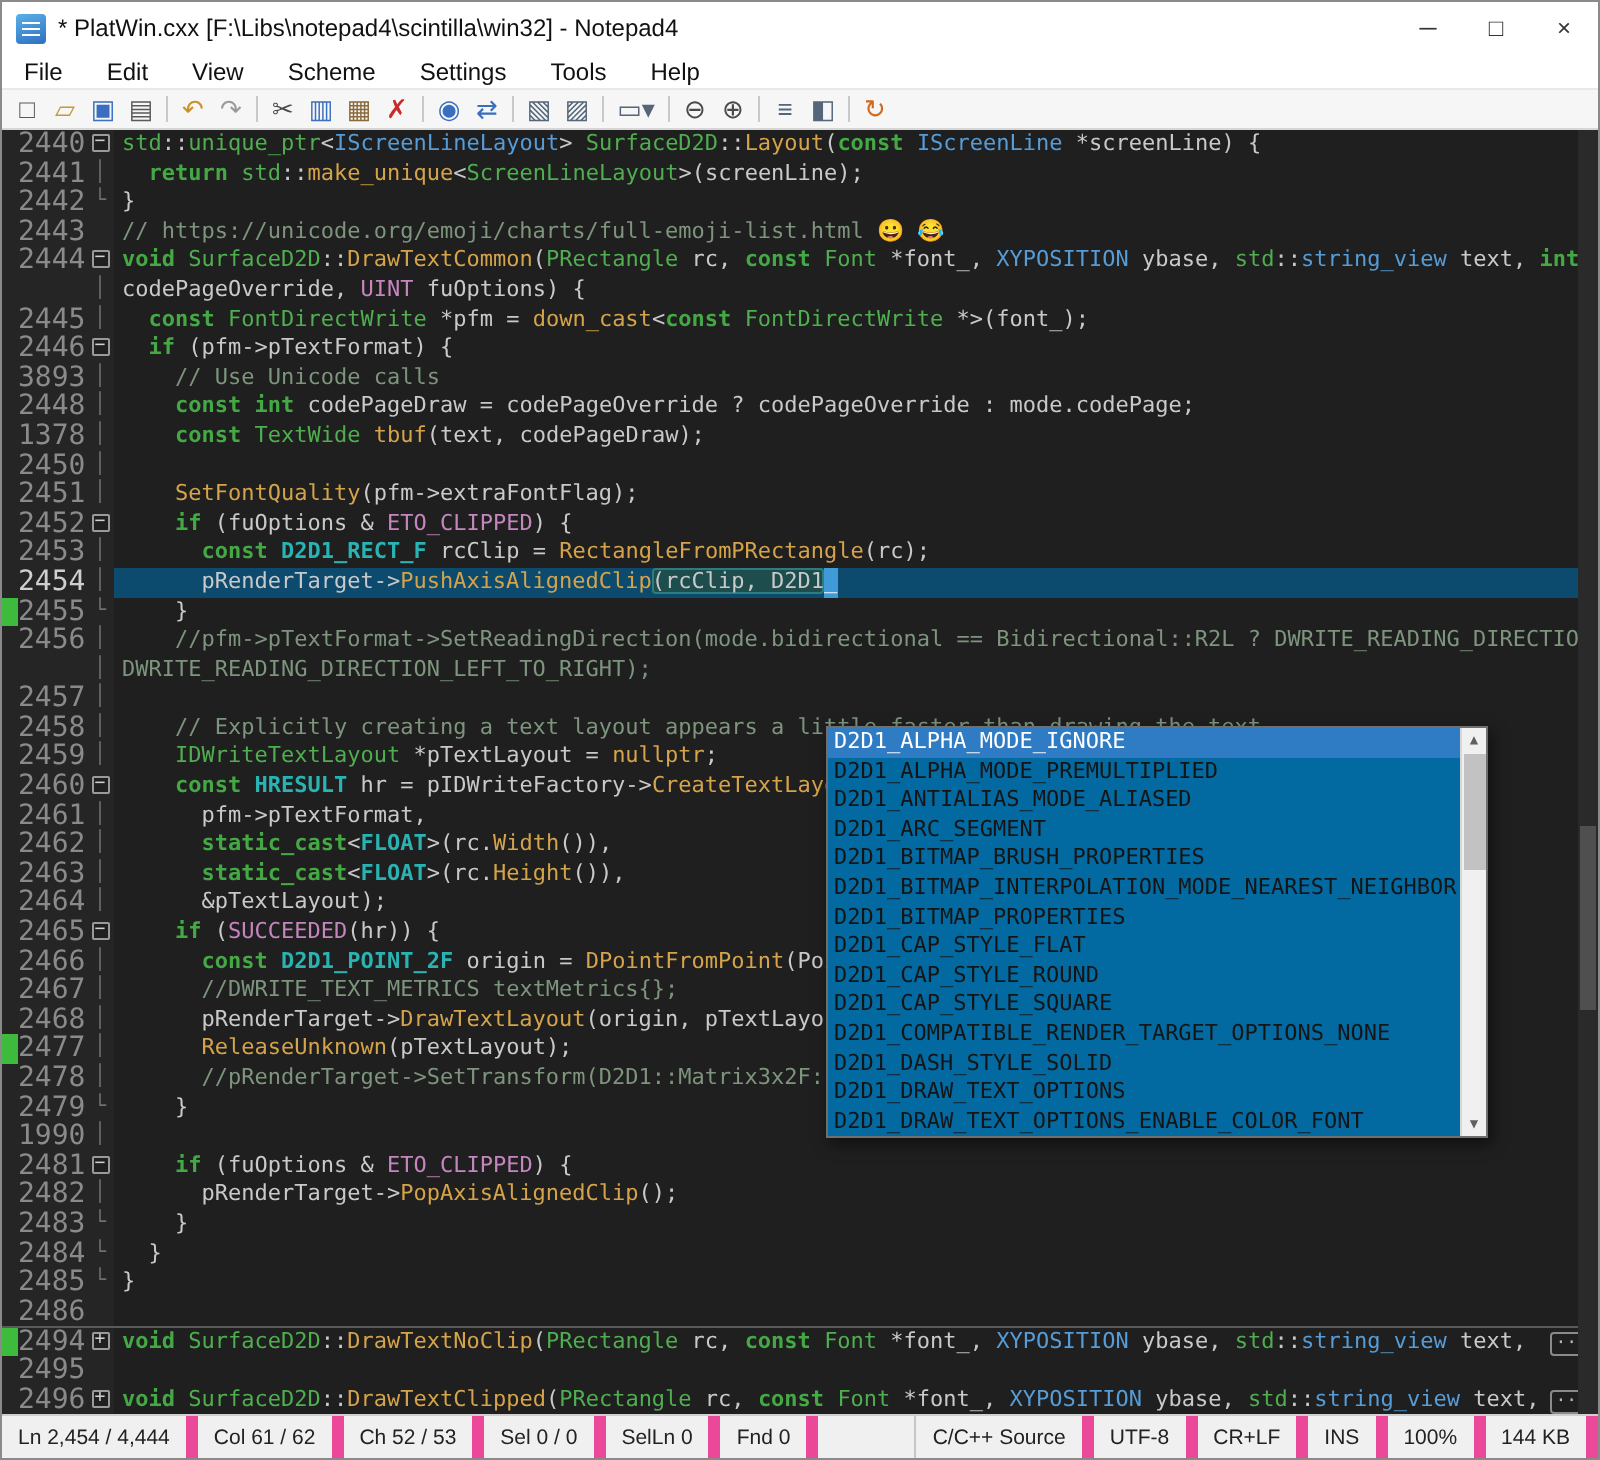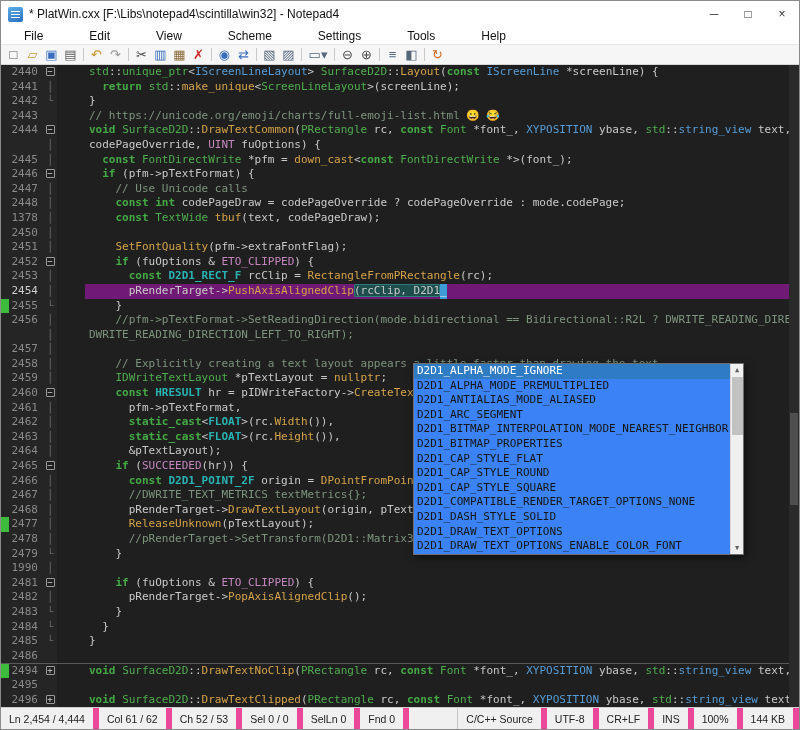--- a/index.html
+++ b/index.html
@@ -14,62 +14,62 @@
   .app-icon::after { content:""; position:absolute; left:3px; right:3px; top:4px; height:8px;
               background: repeating-linear-gradient(#ffffff 0 1px, transparent 1px 3px); }
   .title-text { flex: 1; font-size: 12px; color: #111; white-space: nowrap; overflow: hidden; }
   .caption { display: flex; flex: none; height: 26px; }
   .cap-btn { width: 34px; height: 26px; display: flex; align-items: center; justify-content: center;
              font-size: 12px; color: #333; }
 
   
   .menubar { height: 18px; flex: none; background: #ffffff; display: flex; align-items: center;
              font-size: 12px; color: #111; border-bottom: 1px solid #e8e8e8; }
-  .menu-item { padding: 0 23px; height: 18px; line-height: 18px; }
+  .menu-item { padding: 0 11px; height: 18px; line-height: 18px; }
 
   
   .toolbar { height: 20px; flex: none; background: #f6f6f6; border-bottom: 1px solid #d6d6d6;
              display: flex; align-items: center; padding-left: 3px; }
   .tb-btn { min-width: 19px; height: 18px; display: flex; align-items: center; justify-content: center;
             font-size: 13px; line-height: 18px; }
   .tb-sep { width: 1px; height: 13px; background: #c9c9c9; margin: 0 3px; flex: none; }
 
   
   .editor { position: relative; flex: 1; background: #1f1f1f; overflow: hidden;
             font-family: "DejaVu Sans Mono", monospace; font-size: 11px; }
   .row { display: flex; height: 14.6px; line-height: 14.6px; white-space: pre; }
   .row.sep { border-top: 1px solid #5a5a5a; }
   .gutter { display: flex; flex: none; background: #252525; }
   .gut-mark { width: 8px; flex: none; }
   .gut-mark.on { background: #3dbb3d; }
-  .gut-num { width: 34px; flex: none; text-align: right; padding-right: 5px; color: #8a8a8a; font-size: 11px; }
+  .gut-num { width: 34px; flex: none; text-align: right; padding-right: 5px; color: #8a8a8a; font-size: 14px; }
   .row.caret-line .gut-num { color: #cfcfcf; }
   .gut-fold { width: 14px; flex: none; color: #6f6f6f; text-align: center; font-size: 10px; }
   .fold-box { display: inline-block; width: 9px; height: 9px; border: 1px solid #9a9a9a; border-radius: 1px;
               line-height: 7px; font-size: 9px; color: #d0d0d0; background: #1f1f1f; vertical-align: 1px; }
-  .code { flex: 1; overflow: hidden; color: #c9c9c9; padding-left: 4px; margin-left: 28px; }
-  .row.caret-line .code { background: #701a75; }
+  .code { flex: 1; overflow: hidden; color: #c9c9c9; padding-left: 4px; }
+  .row.caret-line .code { background: #0c4a6e; }
   .code .k  { color: #44a944; font-weight: bold; }
   .code .t  { color: #29b3b3; font-weight: bold; }
   .code .c  { color: #4fae4f; }
   .code .b  { color: #569cd6; }
   .code .m  { color: #c586c0; }
   .code .f  { color: #d5a349; }
   .code .i  { color: #c9c9c9; }
   .code .cm { color: #7d947d; }
   .code .em { color: #e2b714; }
   .code .hl { background: #1d4d4d; box-shadow: inset 0 0 0 1px #2e7d7d; border-radius: 2px; }
   .code .cur { display: inline-block; width: 7px; background: #3f9bd8; color: #ffffff; }
   .code .fbox { display: inline-block; border: 1px solid #8a8a8a; border-radius: 2px; color: #b5b5b5;
                 font-size: 9px; line-height: 10px; height: 12px; padding: 0 2px; margin-left: 5px; vertical-align: 0; }
   .ed-scroll { position: absolute; top: 0; right: 0; width: 10px; height: 100%; background: #2a2a2a; }
   .ed-thumb { position: absolute; right: 1px; top: 348px; width: 8px; height: 92px; background: #4f4f4f; }
 
   
-  .ac-popup { position: absolute; left: 412px; top: 298px; width: 331px; background: #3b82f6;
+  .ac-popup { position: absolute; left: 412px; top: 298px; width: 331px; background: #0369a1;
               border: 1px solid #6f6f6f; box-shadow: 2px 3px 7px rgba(0,0,0,0.5); z-index: 5; }
   .ac-list { margin-right: 13px; }
   .ac-item { height: 14.6px; line-height: 14.6px; padding-left: 3px; font-family: "DejaVu Sans Mono", monospace;
              font-size: 11px; color: #151515; white-space: pre; overflow: hidden; }
   .ac-item.sel { background: #2f7cc4; color: #ffffff; }
   .ac-scroll { position: absolute; top: 0; right: 0; bottom: 0; width: 13px; background: #f0f0f0;
                border-left: 1px solid #d8d8d8; }
   .ac-arrow { height: 12px; display: flex; align-items: center; justify-content: center; font-size: 7px; color: #606060; }
   .ac-down { position: absolute; bottom: 0; left: 0; right: 0; }
   .ac-thumb { position: absolute; top: 13px; left: 1px; width: 11px; height: 58px; background: #c2c2c2; }
@@ -139,21 +139,21 @@
   <div class="editor">
     <div>
         <div class="row"><div class="gutter"><div class="gut-mark"></div><div class="gut-num">2440</div><div class="gut-fold"><span class="fold-box">−</span></div></div><div class="code"><span class="c">std</span><span class="i">::</span><span class="c">unique_ptr</span><span class="i">&lt;</span><span class="b">IScreenLineLayout</span><span class="i">&gt; </span><span class="c">SurfaceD2D</span><span class="i">::</span><span class="f">Layout</span><span class="i">(</span><span class="k">const</span><span class="i"> </span><span class="b">IScreenLine</span><span class="i"> *screenLine) {</span></div></div>
         <div class="row"><div class="gutter"><div class="gut-mark"></div><div class="gut-num">2441</div><div class="gut-fold">│</div></div><div class="code"><span class="i">  </span><span class="k">return</span><span class="i"> </span><span class="c">std</span><span class="i">::</span><span class="f">make_unique</span><span class="i">&lt;</span><span class="c">ScreenLineLayout</span><span class="i">&gt;(screenLine);</span></div></div>
         <div class="row"><div class="gutter"><div class="gut-mark"></div><div class="gut-num">2442</div><div class="gut-fold">└</div></div><div class="code"><span class="i">}</span></div></div>
         <div class="row"><div class="gutter"><div class="gut-mark"></div><div class="gut-num">2443</div><div class="gut-fold"></div></div><div class="code"><span class="cm">// https://unicode.org/emoji/charts/full-emoji-list.html </span><span class="em">😀 😂</span></div></div>
         <div class="row"><div class="gutter"><div class="gut-mark"></div><div class="gut-num">2444</div><div class="gut-fold"><span class="fold-box">−</span></div></div><div class="code"><span class="k">void</span><span class="i"> </span><span class="c">SurfaceD2D</span><span class="i">::</span><span class="f">DrawTextCommon</span><span class="i">(</span><span class="c">PRectangle</span><span class="i"> rc, </span><span class="k">const</span><span class="i"> </span><span class="c">Font</span><span class="i"> *font_, </span><span class="b">XYPOSITION</span><span class="i"> ybase, </span><span class="c">std</span><span class="i">::</span><span class="b">string_view</span><span class="i"> text, </span><span class="k">int</span></div></div>
         <div class="row"><div class="gutter"><div class="gut-mark"></div><div class="gut-num"></div><div class="gut-fold">│</div></div><div class="code"><span class="i">codePageOverride, </span><span class="m">UINT</span><span class="i"> fuOptions) {</span></div></div>
         <div class="row"><div class="gutter"><div class="gut-mark"></div><div class="gut-num">2445</div><div class="gut-fold">│</div></div><div class="code"><span class="i">  </span><span class="k">const</span><span class="i"> </span><span class="c">FontDirectWrite</span><span class="i"> *pfm = </span><span class="f">down_cast</span><span class="i">&lt;</span><span class="k">const</span><span class="i"> </span><span class="c">FontDirectWrite</span><span class="i"> *&gt;(font_);</span></div></div>
         <div class="row"><div class="gutter"><div class="gut-mark"></div><div class="gut-num">2446</div><div class="gut-fold"><span class="fold-box">−</span></div></div><div class="code"><span class="i">  </span><span class="k">if</span><span class="i"> (pfm-&gt;pTextFormat) {</span></div></div>
-        <div class="row"><div class="gutter"><div class="gut-mark"></div><div class="gut-num">2447</div><div class="gut-fold">│</div></div><div class="code"><span class="i">    </span><span class="cm">// Use Unicode calls</span></div></div>
+        <div class="row"><div class="gutter"><div class="gut-mark"></div><div class="gut-num">3893</div><div class="gut-fold">│</div></div><div class="code"><span class="i">    </span><span class="cm">// Use Unicode calls</span></div></div>
         <div class="row"><div class="gutter"><div class="gut-mark"></div><div class="gut-num">2448</div><div class="gut-fold">│</div></div><div class="code"><span class="i">    </span><span class="k">const</span><span class="i"> </span><span class="k">int</span><span class="i"> codePageDraw = codePageOverride ? codePageOverride : mode.codePage;</span></div></div>
         <div class="row"><div class="gutter"><div class="gut-mark"></div><div class="gut-num">1378</div><div class="gut-fold">│</div></div><div class="code"><span class="i">    </span><span class="k">const</span><span class="i"> </span><span class="c">TextWide</span><span class="i"> </span><span class="f">tbuf</span><span class="i">(text, codePageDraw);</span></div></div>
         <div class="row"><div class="gutter"><div class="gut-mark"></div><div class="gut-num">2450</div><div class="gut-fold">│</div></div><div class="code"></div></div>
         <div class="row"><div class="gutter"><div class="gut-mark"></div><div class="gut-num">2451</div><div class="gut-fold">│</div></div><div class="code"><span class="i">    </span><span class="f">SetFontQuality</span><span class="i">(pfm-&gt;extraFontFlag);</span></div></div>
         <div class="row"><div class="gutter"><div class="gut-mark"></div><div class="gut-num">2452</div><div class="gut-fold"><span class="fold-box">−</span></div></div><div class="code"><span class="i">    </span><span class="k">if</span><span class="i"> (fuOptions &amp; </span><span class="m">ETO_CLIPPED</span><span class="i">) {</span></div></div>
         <div class="row"><div class="gutter"><div class="gut-mark"></div><div class="gut-num">2453</div><div class="gut-fold">│</div></div><div class="code"><span class="i">      </span><span class="k">const</span><span class="i"> </span><span class="t">D2D1_RECT_F</span><span class="i"> rcClip = </span><span class="f">RectangleFromPRectangle</span><span class="i">(rc);</span></div></div>
         <div class="row caret-line"><div class="gutter"><div class="gut-mark"></div><div class="gut-num">2454</div><div class="gut-fold">│</div></div><div class="code"><span class="i">      pRenderTarget-&gt;</span><span class="f">PushAxisAlignedClip</span><span class="hl">(rcClip, D2D1</span><span class="cur">_</span></div></div>
         <div class="row"><div class="gutter"><div class="gut-mark on"></div><div class="gut-num">2455</div><div class="gut-fold">└</div></div><div class="code"><span class="i">    }</span></div></div>
         <div class="row"><div class="gutter"><div class="gut-mark"></div><div class="gut-num">2456</div><div class="gut-fold">│</div></div><div class="code"><span class="i">    </span><span class="cm">//pfm-&gt;pTextFormat-&gt;SetReadingDirection(mode.bidirectional == Bidirectional::R2L ? DWRITE_READING_DIRECTION_RIGHT_TO_LEFT :</span></div></div>
         <div class="row"><div class="gutter"><div class="gut-mark"></div><div class="gut-num"></div><div class="gut-fold">│</div></div><div class="code"><span class="cm">DWRITE_READING_DIRECTION_LEFT_TO_RIGHT);</span></div></div>
@@ -187,20 +187,21 @@
     <div class="ed-scroll">
       <div class="ed-thumb"></div>
     </div>
 
     <div class="ac-popup">
       <div class="ac-list">
           <div class="ac-item sel">D2D1_ALPHA_MODE_IGNORE</div>
           <div class="ac-item">D2D1_ALPHA_MODE_PREMULTIPLIED</div>
           <div class="ac-item">D2D1_ANTIALIAS_MODE_ALIASED</div>
           <div class="ac-item">D2D1_ARC_SEGMENT</div>
+          <div class="ac-item">D2D1_BITMAP_BRUSH_PROPERTIES</div>
           <div class="ac-item">D2D1_BITMAP_INTERPOLATION_MODE_NEAREST_NEIGHBOR</div>
           <div class="ac-item">D2D1_BITMAP_PROPERTIES</div>
           <div class="ac-item">D2D1_CAP_STYLE_FLAT</div>
           <div class="ac-item">D2D1_CAP_STYLE_ROUND</div>
           <div class="ac-item">D2D1_CAP_STYLE_SQUARE</div>
           <div class="ac-item">D2D1_COMPATIBLE_RENDER_TARGET_OPTIONS_NONE</div>
           <div class="ac-item">D2D1_DASH_STYLE_SOLID</div>
           <div class="ac-item">D2D1_DRAW_TEXT_OPTIONS</div>
           <div class="ac-item">D2D1_DRAW_TEXT_OPTIONS_ENABLE_COLOR_FONT</div>
         </div>

